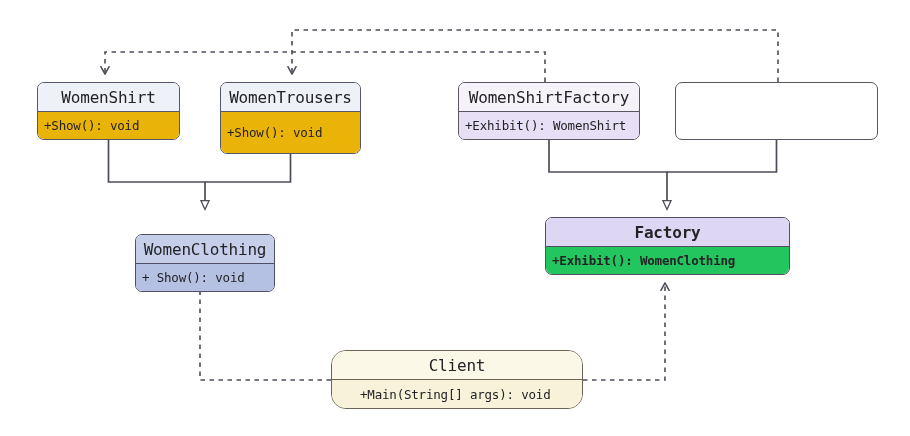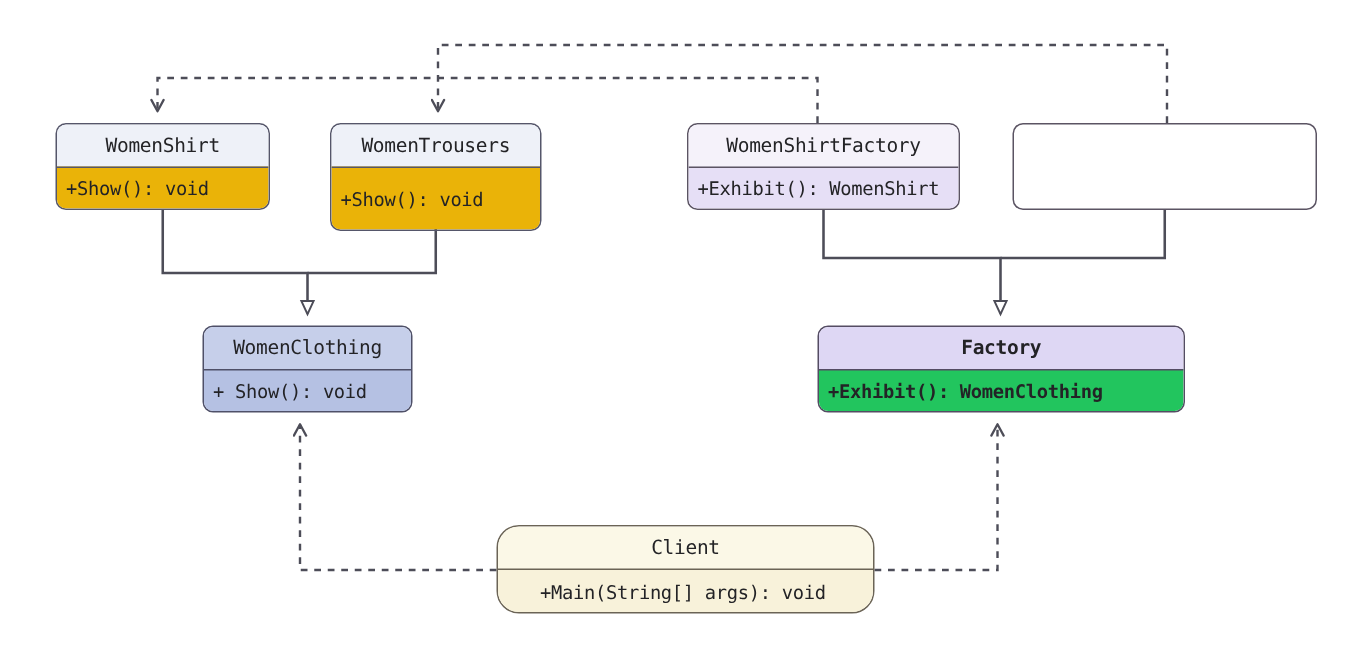--- a/index.html
+++ b/index.html
@@ -36,21 +36,21 @@
     border-radius: 7px;
     overflow: hidden;
     display: flex;
     flex-direction: column;
   }
   .uml-name {
     flex: 0 0 28px;
     display: flex;
     align-items: center;
     justify-content: center;
-    font-size: 13px;
+    font-size: 16px;
     letter-spacing: -0.2px;
     color: #232326;
     white-space: nowrap;
   }
   .uml-members {
     flex: 1 1 auto;
     display: flex;
     align-items: center;
     padding-left: 6px;
     font-size: 12.5px;
@@ -144,21 +144,21 @@
   </div>
 
   <div class="uml-class skin-factory-impl" style="left:458px; top:82px; width:182px; height:58px;">
     <div class="uml-name">WomenShirtFactory</div>
     <div class="uml-members">+Exhibit(): WomenShirt</div>
   </div>
 
   <div class="uml-class skin-factory-impl" style="left:675px; top:82px; width:203px; height:58px;">
   </div>
 
-  <div class="uml-class skin-abstract" style="left:135px; top:217px; width:140px; height:58px;">
+  <div class="uml-class skin-abstract" style="left:135px; top:234px; width:140px; height:58px;">
     <div class="uml-name">WomenClothing</div>
     <div class="uml-members">+ Show(): void</div>
   </div>
 
   <div class="uml-class skin-factory" style="left:545px; top:217px; width:245px; height:58px;">
     <div class="uml-name">Factory</div>
     <div class="uml-members">+Exhibit(): WomenClothing</div>
   </div>
 
   <div class="uml-class skin-client" style="left:331px; top:350px; width:252px; height:59px;">

